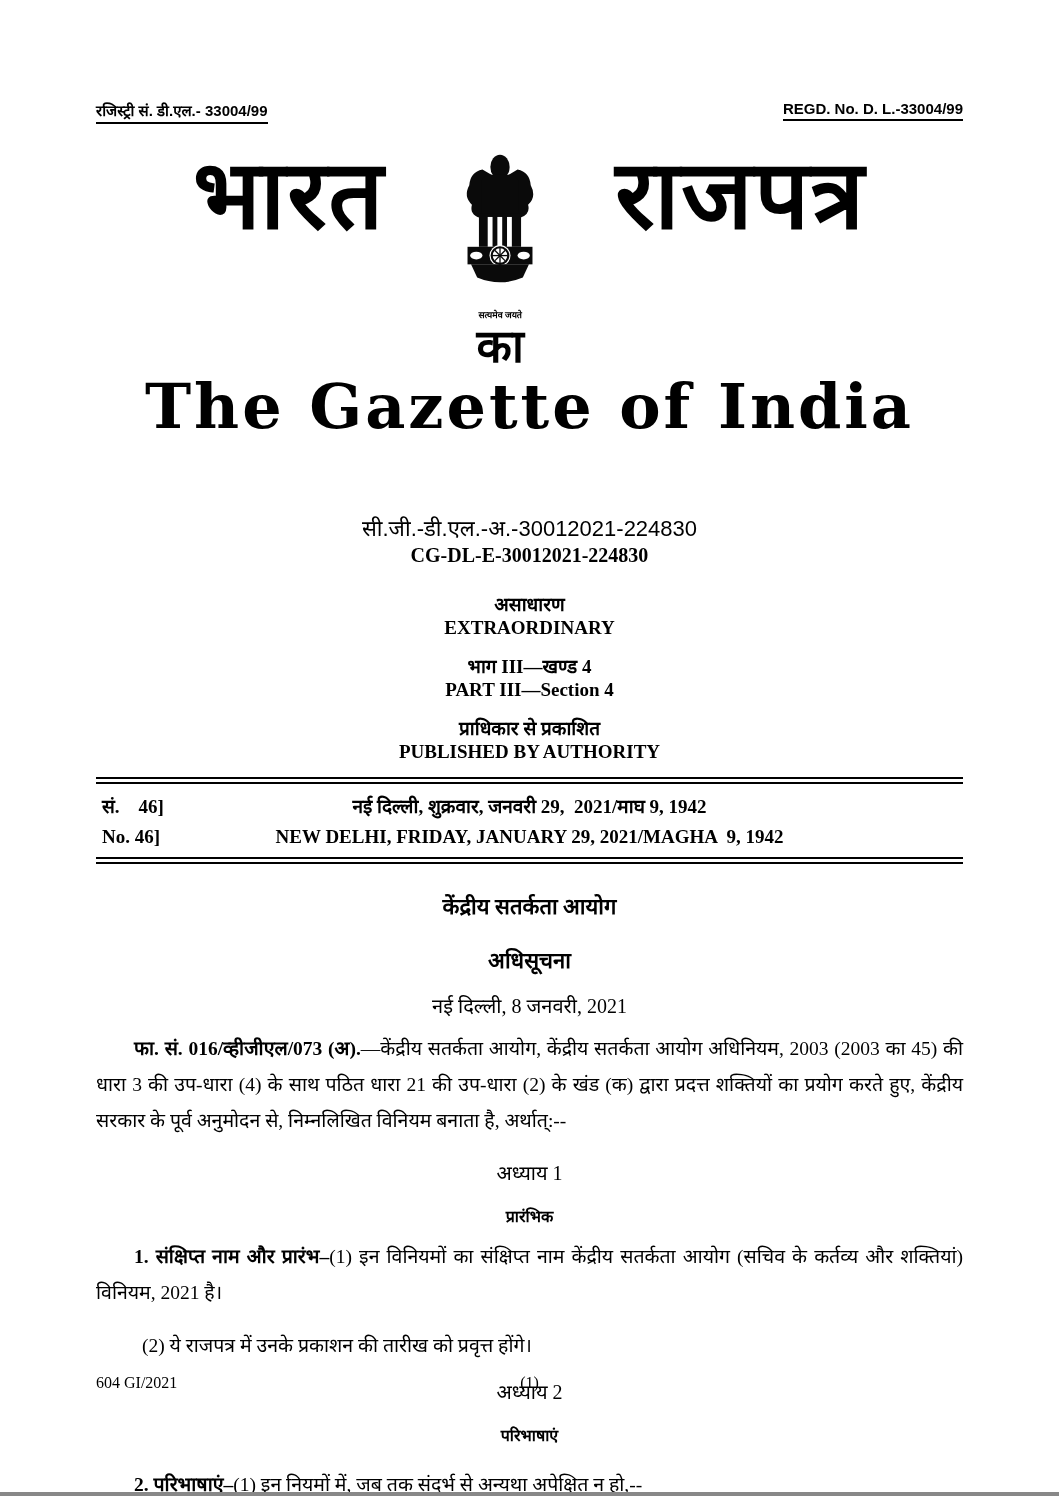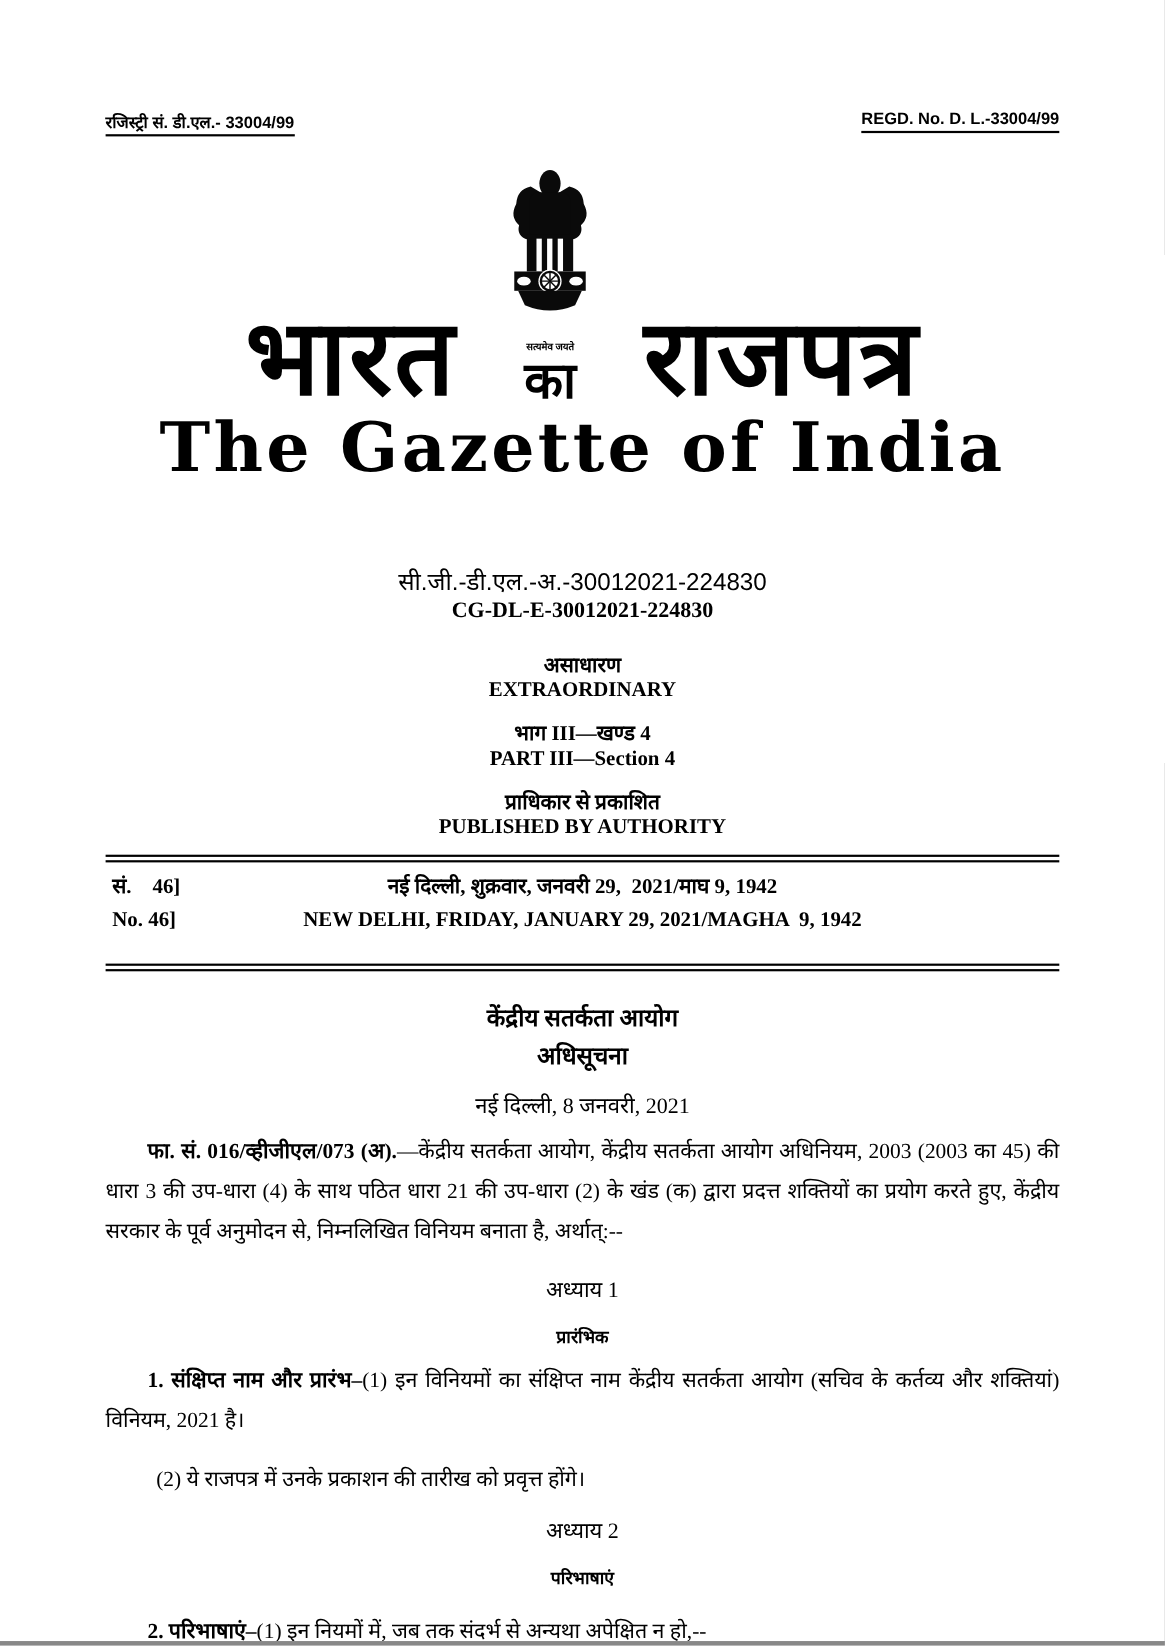--- a/index.html
+++ b/index.html
@@ -10,21 +10,21 @@
     padding:100px 96px 0 96px; overflow:hidden;
   }
   
   .reg-row { display:flex; justify-content:space-between; align-items:flex-start; }
   .reg-no {
     font-family:"Liberation Sans", sans-serif; font-weight:bold; font-size:15px;
     border-bottom:2px solid #000; padding-bottom:2px; white-space:pre;
   }
   
   .masthead { margin-top:28px; text-align:center; }
-  .mast-row { display:flex; justify-content:center; align-items:flex-end; }
+  .mast-row { display:flex; justify-content:center; align-items:flex-start;gap:30px; }
   .mast-hindi {
     font-size:96px; font-weight:bold; line-height:0.92;
     font-family:"Liberation Serif", serif; letter-spacing:2px;
   }
   .mast-center { display:flex; flex-direction:column; align-items:center; width:150px; margin:0 10px; }
   .emblem-svg { width:92px; height:158px; display:block; }
   .motto { font-size:9px; font-weight:bold; line-height:1; margin-top:1px; }
   .mast-ka { font-size:46px; font-weight:bold; line-height:1; margin-top:4px; }
   .mast-english {
     font-family:"DejaVu Serif", serif; font-weight:bold; font-size:62px;
@@ -35,29 +35,29 @@
   .cg-hindi { font-size:22px; font-family:"Liberation Sans", sans-serif; }
   .cg-english { font-size:20px; font-weight:bold; margin-top:2px; }
   
   .ed-block { text-align:center; margin-top:24px; }
   .ed-hindi { font-size:19px; font-weight:bold; }
   .ed-english { font-size:19px; font-weight:bold; font-family:"Liberation Serif", serif; }
   .ed-gap { margin-top:14px; }
   
   .issue-box {
     margin-top:14px; border-top:7px double #000; border-bottom:7px double #000;
-    padding:8px 0 23px 0;
+    padding:8px 0 4px 0;
   }
   .issue-row { position:relative; text-align:center; font-size:19px; font-weight:bold; line-height:1.6; }
   .issue-label { position:absolute; left:6px; top:0; white-space:pre; }
   .issue-date { white-space:pre; }
   .eng { font-family:"Liberation Serif", serif; }
   
   .org-title { text-align:center; font-size:22px; font-weight:bold; margin-top:26px; }
-  .notif-title { text-align:center; font-size:22px; font-weight:bold; margin-top:4px; }
+  .notif-title { text-align:center; font-size:22px; font-weight:bold; margin-top:24px; }
   .place-date { text-align:center; font-size:20px; margin-top:18px; }
   .para { font-size:19.5px; line-height:1.85; text-align:justify; margin-top:12px; }
   .para .lead { font-weight:bold; }
   .indent { text-indent:38px; }
   .chapter { text-align:center; font-size:20px; margin-top:20px; }
   .chapter-sub { text-align:center; font-size:16px; font-weight:bold; margin-top:19px; }
   .subpara { font-size:19.5px; margin-top:20px; padding-left:46px; }
   
   .footer { position:absolute; left:96px; right:96px; top:1374px; font-size:16px; }
   .footer .print-code { position:absolute; left:0; top:0; }
@@ -147,14 +147,18 @@
 
   <p class="para indent"><span class="lead">1. संक्षिप्त नाम और प्रारंभ–</span><span>(1) इन विनियमों का संक्षिप्त नाम केंद्रीय सतर्कता आयोग (सचिव के कर्तव्य और शक्तियां) विनियम, 2021 है।</span></p>
 
   <p class="subpara">(2)  ये राजपत्र में उनके प्रकाशन की तारीख को प्रवृत्त होंगे।</p>
 
   <div class="chapter">अध्याय 2</div>
   <div class="chapter-sub">परिभाषाएं</div>
 
   <p class="para" style="padding-left:38px;margin-top:21px;"><span class="lead">2. परिभाषाएं–</span><span>(1) इन नियमों में, जब तक संदर्भ से अन्यथा अपेक्षित न हो,--</span></p>
 
+  <div class="footer">
+    <span class="print-code">604 GI/2021</span>
+    <span class="page-num">(1)</span>
+  </div>
 
 </div>
 
 </body></html>

